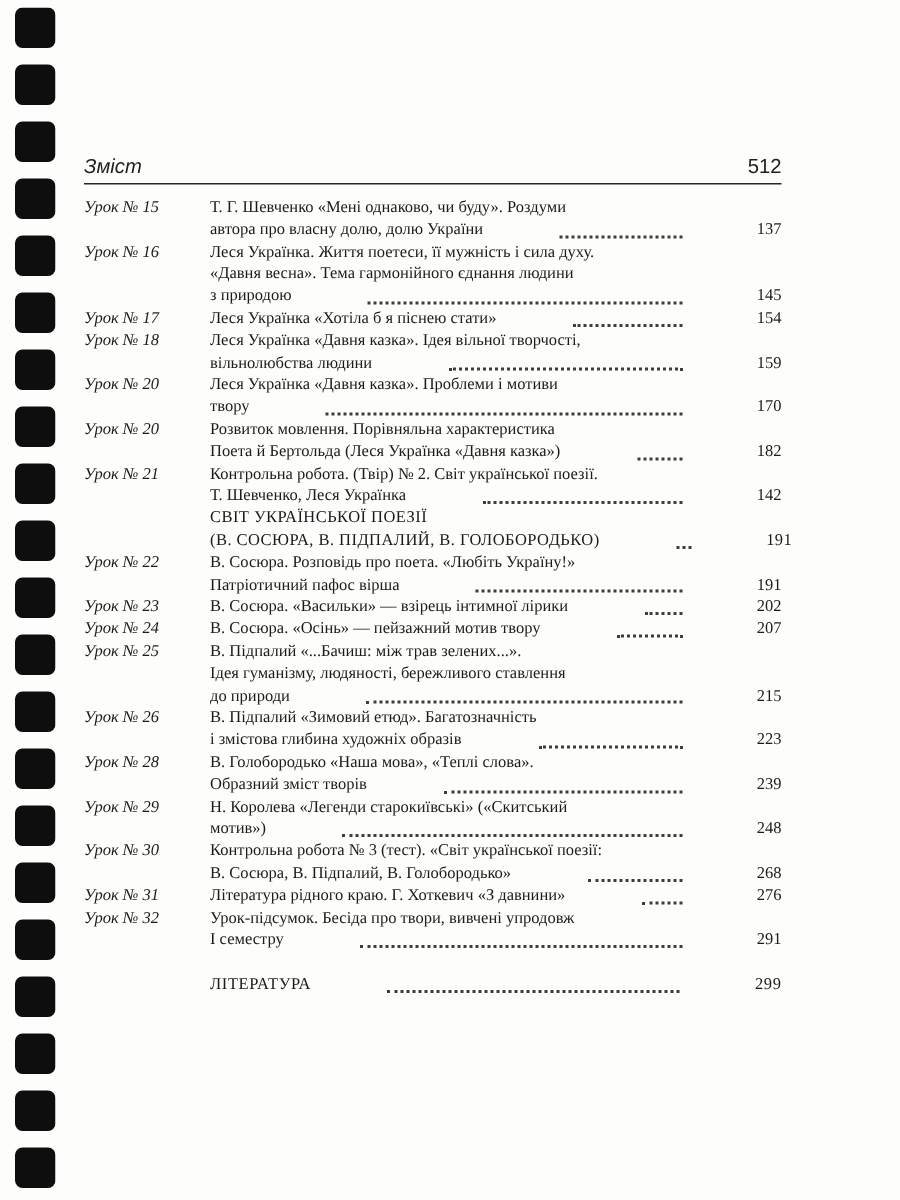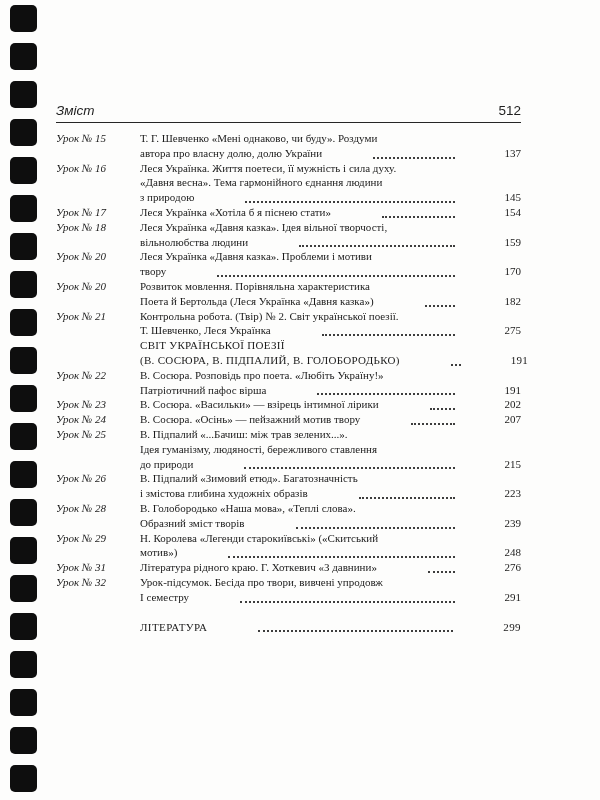--- a/index.html
+++ b/index.html
@@ -181,21 +181,21 @@
           </span>
   </div>
 
   <div class="entry lesson">
     <span class="label">Урок № 21</span>
     <span class="lines">
             <div class="line">Контрольна робота. (Твір) № 2. Світ української поезії.</div>
             <div class="line last">
               <span class="txt">Т. Шевченко, Леся Українка</span>
               <span class="leader"></span>
-              <span class="pg">275</span>
+              <span class="pg">142</span>
             </div>
           </span>
   </div>
 
   <div class="entry section">
     <span class="label"></span>
     <span class="lines">
             <div class="line">СВІТ УКРАЇНСЬКОЇ ПОЕЗІЇ</div>
             <div class="line last">
               <span class="txt">(В. СОСЮРА, В. ПІДПАЛИЙ, В. ГОЛОБОРОДЬКО)</span>
@@ -282,20 +282,31 @@
     <span class="lines">
             <div class="line">Н. Королева «Легенди старокиївські» («Скитський</div>
             <div class="line last">
               <span class="txt">мотив»)</span>
               <span class="leader"></span>
               <span class="pg">248</span>
             </div>
           </span>
   </div>
 
+  <div class="entry lesson">
+    <span class="label">Урок № 30</span>
+    <span class="lines">
+            <div class="line">Контрольна робота № 3 (тест). «Світ української поезії:</div>
+            <div class="line last">
+              <span class="txt">В. Сосюра, В. Підпалий, В. Голобородько»</span>
+              <span class="leader"></span>
+              <span class="pg">268</span>
+            </div>
+          </span>
+  </div>
 
   <div class="entry lesson">
     <span class="label">Урок № 31</span>
     <span class="lines">
             <div class="line last">
               <span class="txt">Література рідного краю. Г. Хоткевич «З давнини»</span>
               <span class="leader"></span>
               <span class="pg">276</span>
             </div>
           </span>

